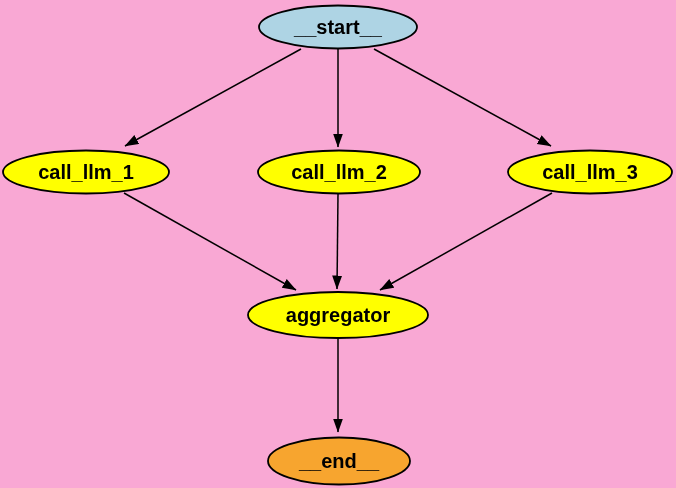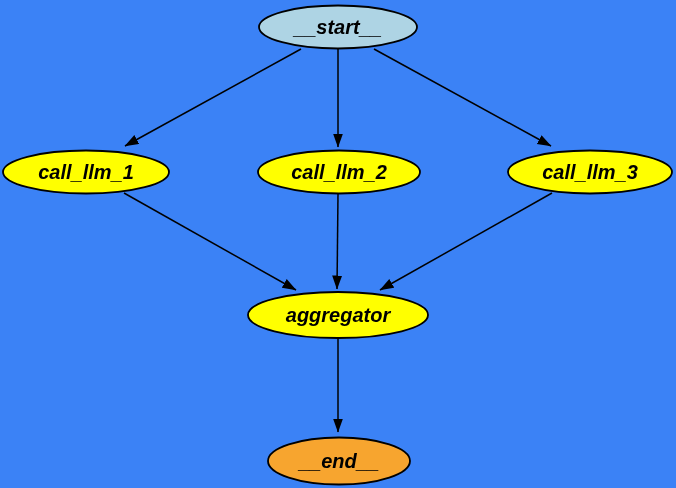--- a/index.html
+++ b/index.html
@@ -4,24 +4,23 @@
 <style>
   html, body {
     margin: 0;
     padding: 0;
     background: #ffffff;
   }
   .canvas {
     position: relative;
     width: 676px;
     height: 488px;
-    background: #3b82f6;
+    background: #f9a8d4;
     overflow: hidden;
     font-family: "Liberation Sans", "DejaVu Sans", sans-serif;
-    font-style: italic;
   }
   svg {
     display: block;
   }
   svg text.node-label {
     font-family: "Liberation Sans", "DejaVu Sans", sans-serif;
     font-weight: bold;
     font-size: 20px;
     fill: #000000;
     text-anchor: middle;

